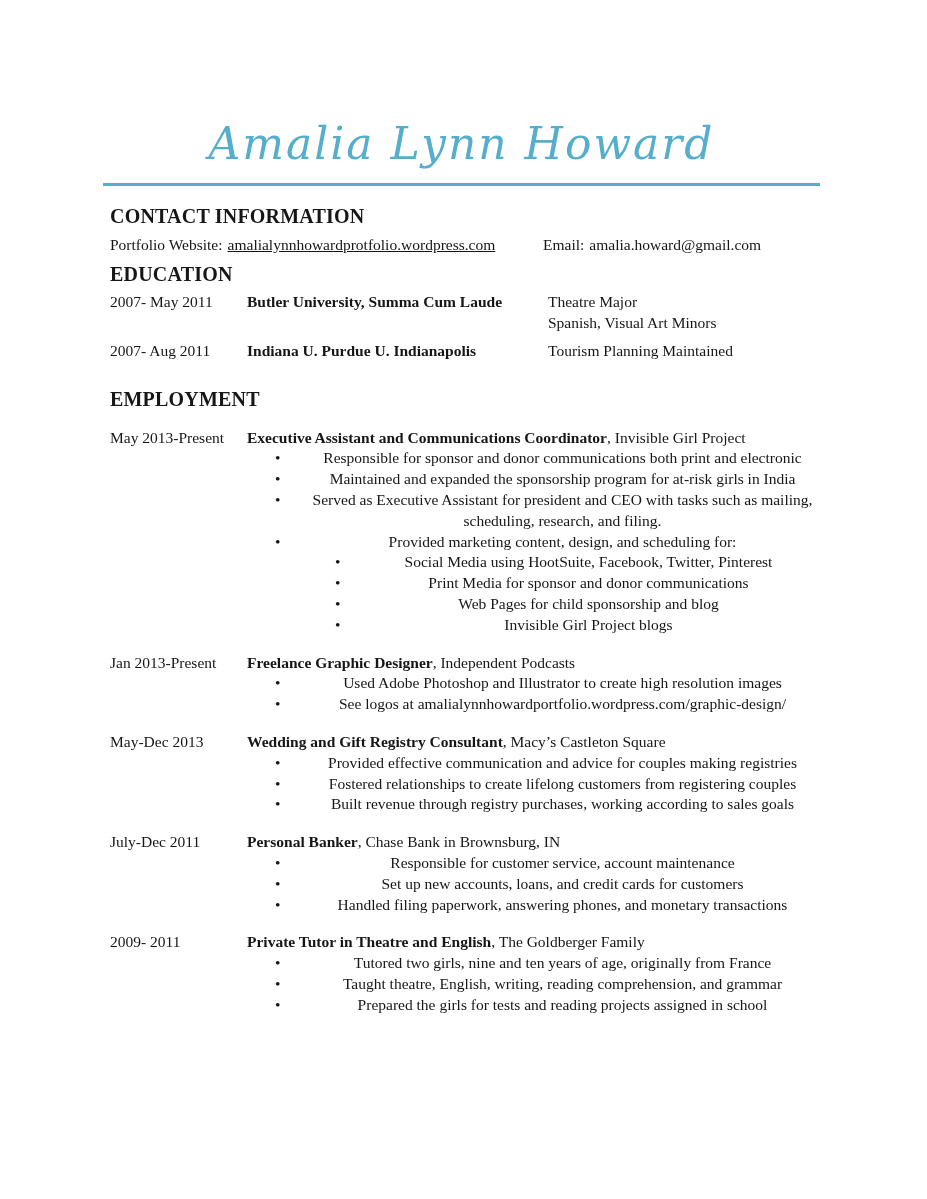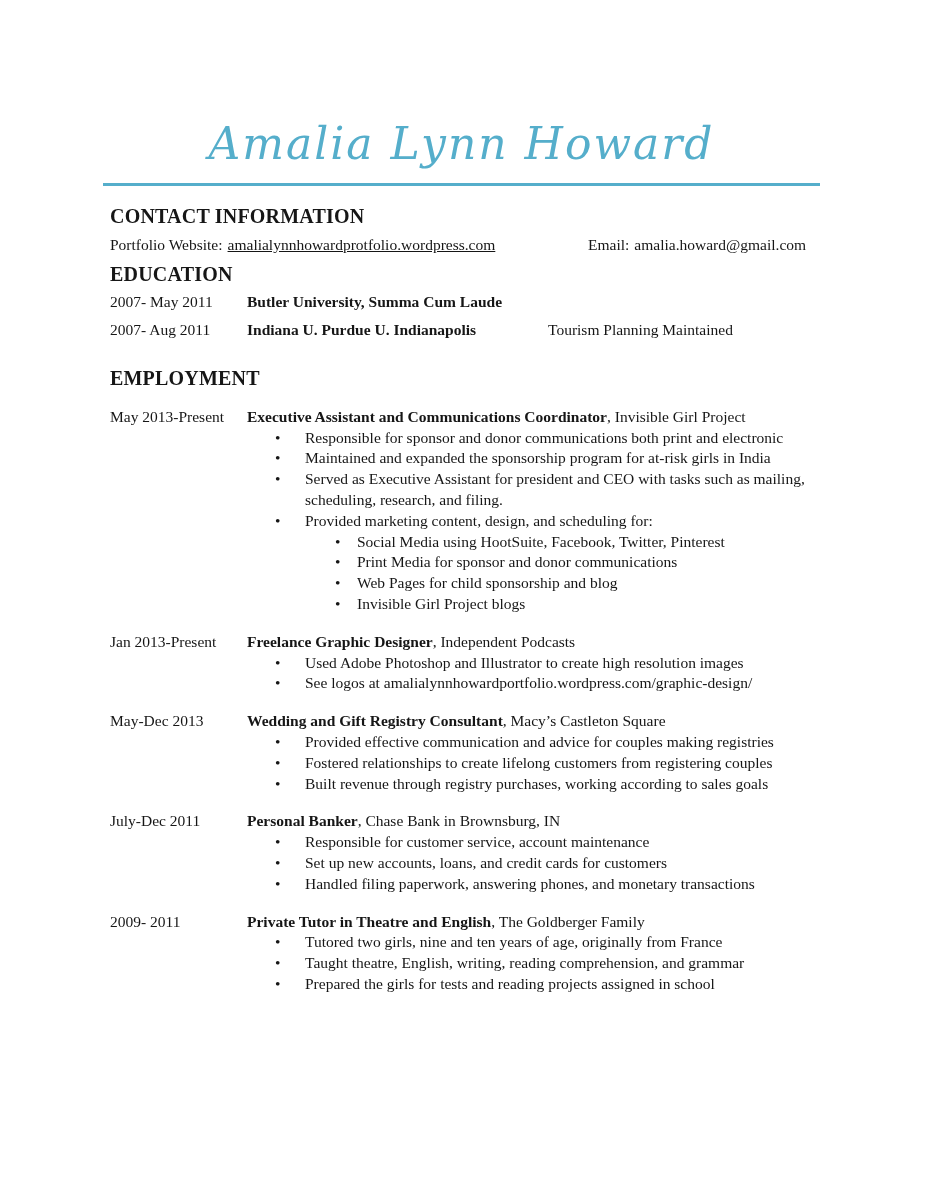--- a/index.html
+++ b/index.html
@@ -43,21 +43,20 @@
   }
   .h-contact { margin-top: 20px; }
   .h-education { margin-top: 8px; }
   .h-employment { margin-top: 27px; }
 
   
   .contact-line {
     margin-top: 8px;
     display: grid;
     grid-template-columns: 433px 1fr;
-    gap: 45px;
   }
   .label { margin-right: 5px; }
   .link { text-decoration: underline; }
 
   
   .edu-rows { margin-top: 8px; }
   .edu-row {
     display: grid;
     grid-template-columns: 137px 301px 1fr;
     margin-bottom: 7px;
@@ -68,21 +67,21 @@
   .job { margin-top: 17px; }
   .job:first-of-type { margin-top: 18px; }
   .job-head {
     display: grid;
     grid-template-columns: 137px 1fr;
   }
   ul.bullets {
     list-style: none;
     margin-left: 137px;
   }
-  ul.bullets li { position: relative; }
+  ul.bullets li { position: relative; text-align: center; }
   ul.bullets li.lvl1 { padding-left: 58px; }
   ul.bullets li.lvl1::before {
     content: "\2022";
     position: absolute;
     left: 28px;
     top: 0;
   }
   ul.bullets li.lvl2 { padding-left: 110px; }
   ul.bullets li.lvl2::before {
     content: "\2022";
@@ -106,20 +105,24 @@
   <div>
     <span class="label">Email:</span><span>amalia.howard@gmail.com</span>
   </div>
 </div>
 
 <div class="section-heading h-education">EDUCATION</div>
 <div class="edu-rows" id="edu-rows">
   <div class="edu-row">
     <div>2007- May 2011</div>
     <div class="bold">Butler University, Summa Cum Laude</div>
+    <div>
+        <div>Theatre Major</div>
+        <div>Spanish, Visual Art Minors</div>
+      </div>
   </div>
 
   <div class="edu-row">
     <div>2007- Aug 2011</div>
     <div class="bold">Indiana U. Purdue U. Indianapolis</div>
     <div>
         <div>Tourism Planning Maintained</div>
       </div>
   </div>
 </div>

